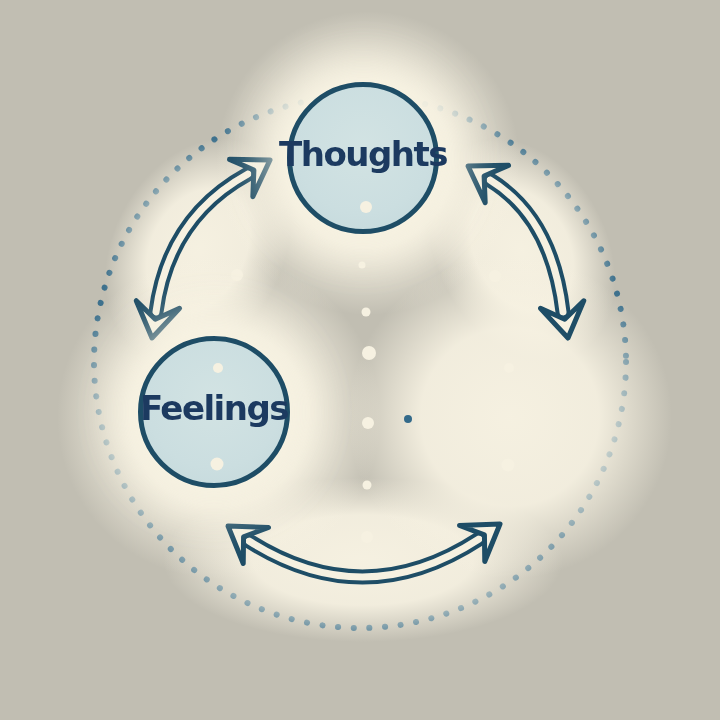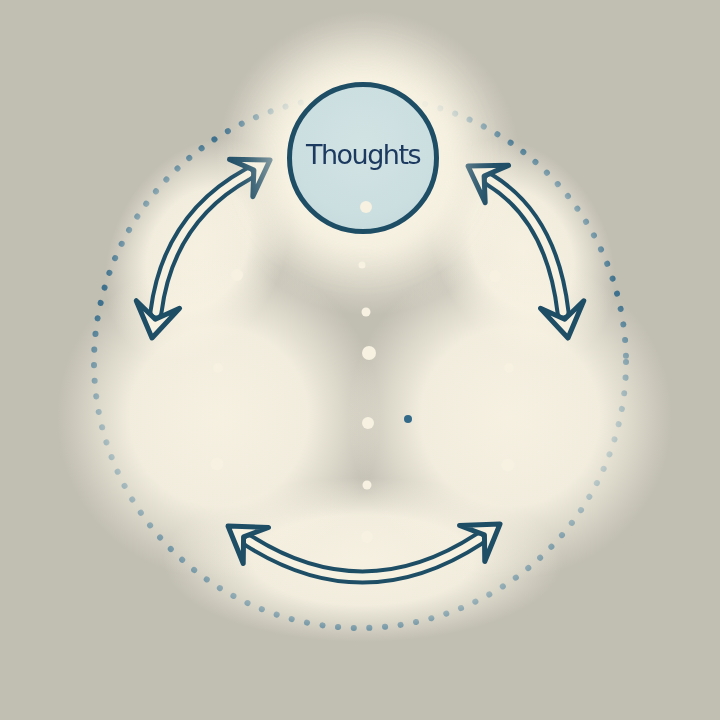--- a/index.html
+++ b/index.html
@@ -44,22 +44,22 @@
 
   .node {
     position:absolute;
     border-radius:50%;
     background: radial-gradient(circle at 50% 42%, var(--node-fill-light) 0%, var(--node-fill) 62%, #c3d8db 100%);
     border:5px solid var(--node-border);
     display:flex; align-items:center; justify-content:center;
     box-shadow: 0 0 46px 20px rgba(248,243,227,0.85);
   }
   .node .label {
-    font-weight:normal;
-    font-size:27px;
+    font-weight:bold;
+    font-size:34px;
     letter-spacing:-1.5px;
     color:var(--label);
     white-space:nowrap;
     transform:translateY(-4px);
   }
   #node-thoughts  { left:287px; top:82px;  width:152px; height:152px; }
   #node-feelings  { left:138px; top:336px; width:152px; height:152px; }
   #node-behaviors { left:428px; top:335px; width:154px; height:154px; }
 </style>
 </head>
@@ -129,20 +129,23 @@
       <circle class="wdot" cx="367" cy="537" r="6"></circle>
       <circle class="wdot" cx="237" cy="275" r="6"></circle>
       <circle class="wdot" cx="495" cy="276" r="6"></circle>
       <circle class="bdot" cx="408" cy="419" r="4"></circle>
     </g>
   </svg>
 
   <div class="node" id="node-thoughts">
     <span class="label">Thoughts</span>
   </div>
+  <div class="node" id="node-feelings">
+    <span class="label">Feelings</span>
+  </div>
 
   <svg class="layer-svg" viewBox="0 0 720 720" style="pointer-events:none">
     <g>
       <circle class="wdot" cx="366" cy="207" r="6"></circle>
       <circle class="wdot" cx="218" cy="368" r="5"></circle>
       <circle class="wdot" cx="217" cy="464" r="6.5"></circle>
       <circle class="wdot" cx="509" cy="368" r="5"></circle>
       <circle class="wdot" cx="508" cy="465" r="6.5"></circle>
     </g>
   </svg>

